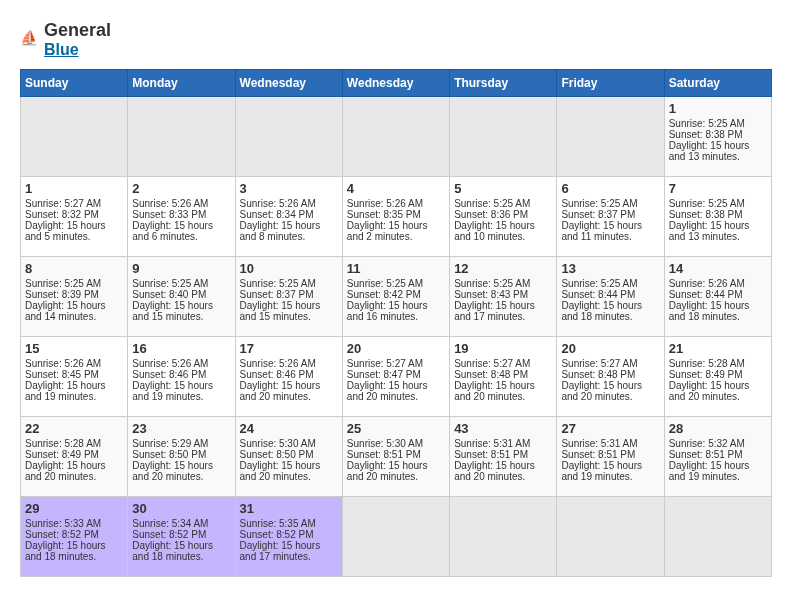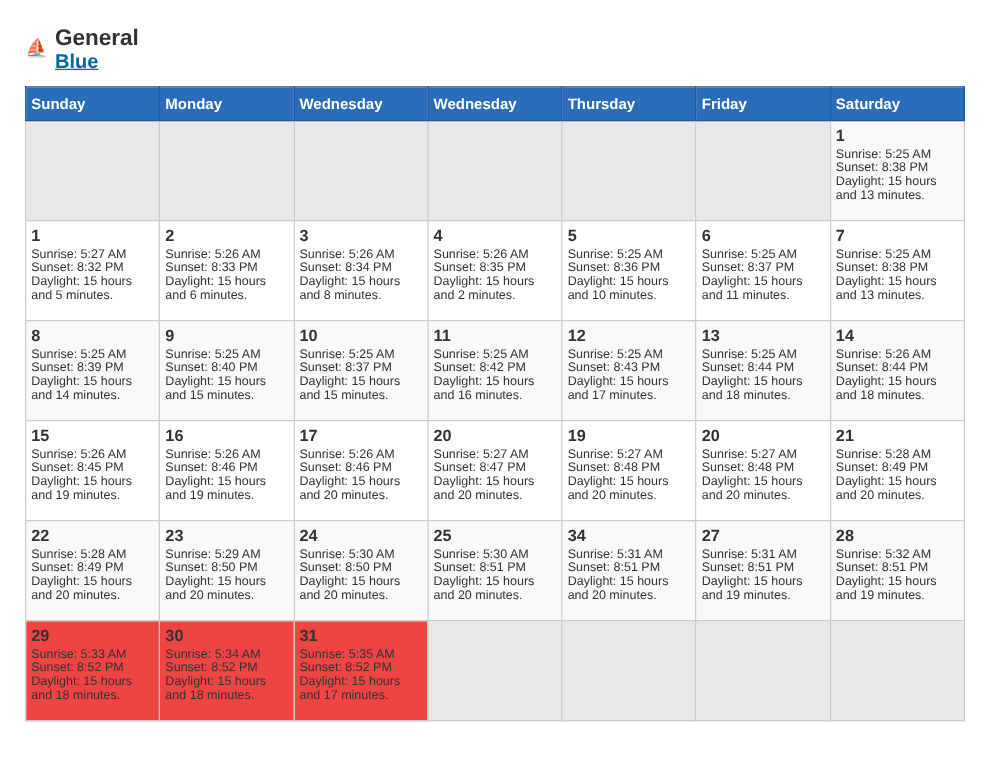--- a/index.html
+++ b/index.html
@@ -69,21 +69,21 @@
       padding: 4px 4px;
       font-size: 10px;
       color: #333;
       height: 80px;
       background: #fff;
     }
     tbody tr:nth-child(odd) td {
       background: #f9f9f9;
     }
     tbody tr:last-child td {
-      background: #ef4444;
+      background: #c4b5fd;
     }
     .day-number {
       font-size: 13px;
       font-weight: bold;
       display: block;
       margin-bottom: 2px;
     }
     .cell-empty {
       background: #e8e8e8 !important;
     }
@@ -281,21 +281,21 @@
           <div>Sunset: 8:50 PM</div>
           <div>Daylight: 15 hours and 20 minutes.</div>
         </td>
         <td>
           <span class="day-number">25</span>
           <div>Sunrise: 5:30 AM</div>
           <div>Sunset: 8:51 PM</div>
           <div>Daylight: 15 hours and 20 minutes.</div>
         </td>
         <td>
-          <span class="day-number">34</span>
+          <span class="day-number">43</span>
           <div>Sunrise: 5:31 AM</div>
           <div>Sunset: 8:51 PM</div>
           <div>Daylight: 15 hours and 20 minutes.</div>
         </td>
         <td>
           <span class="day-number">27</span>
           <div>Sunrise: 5:31 AM</div>
           <div>Sunset: 8:51 PM</div>
           <div>Daylight: 15 hours and 19 minutes.</div>
         </td>

